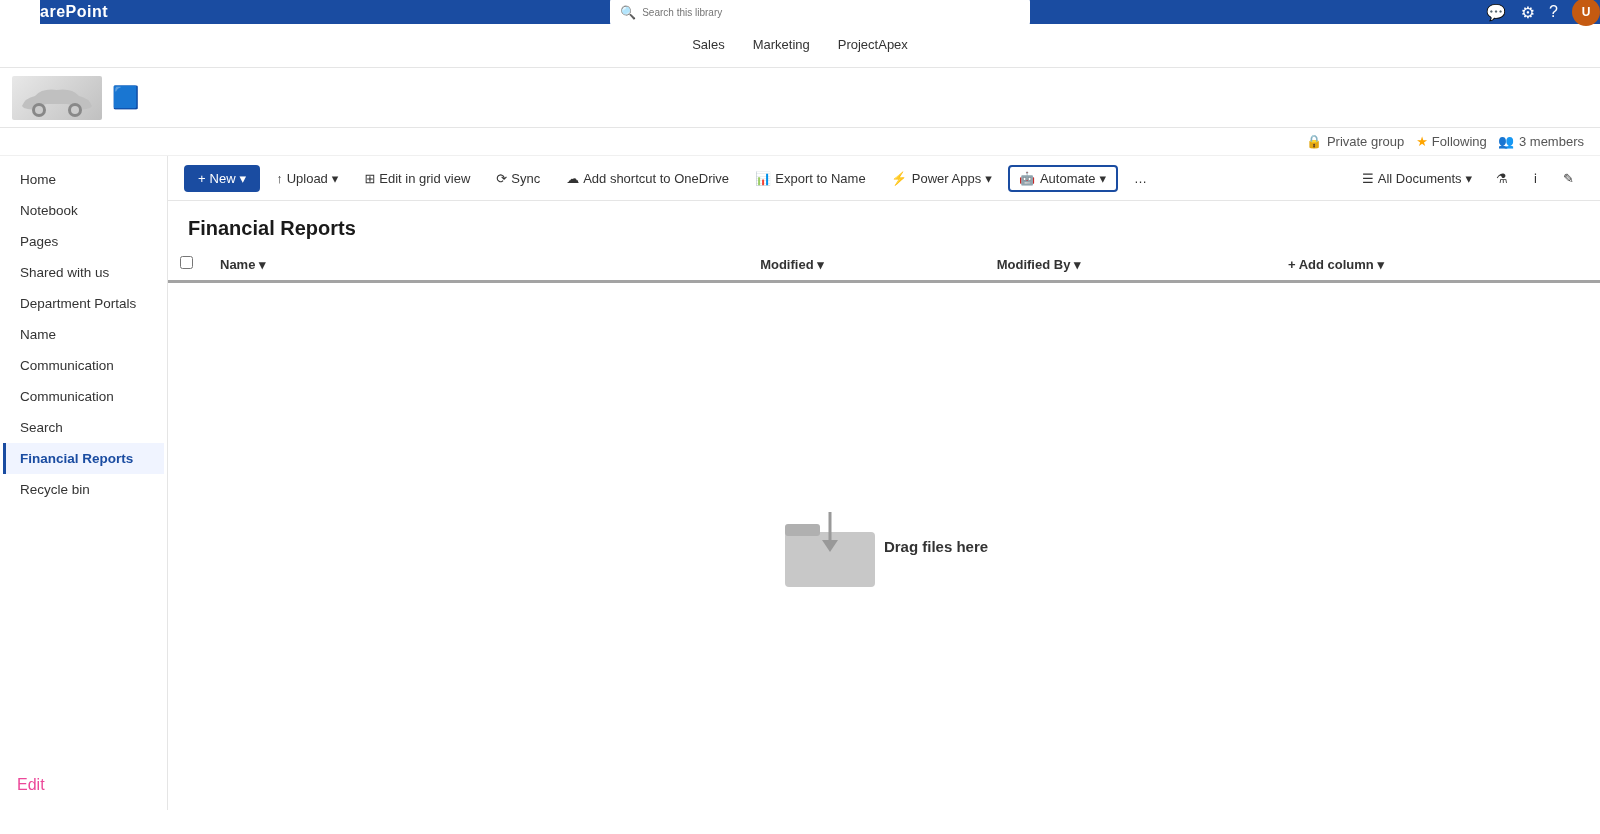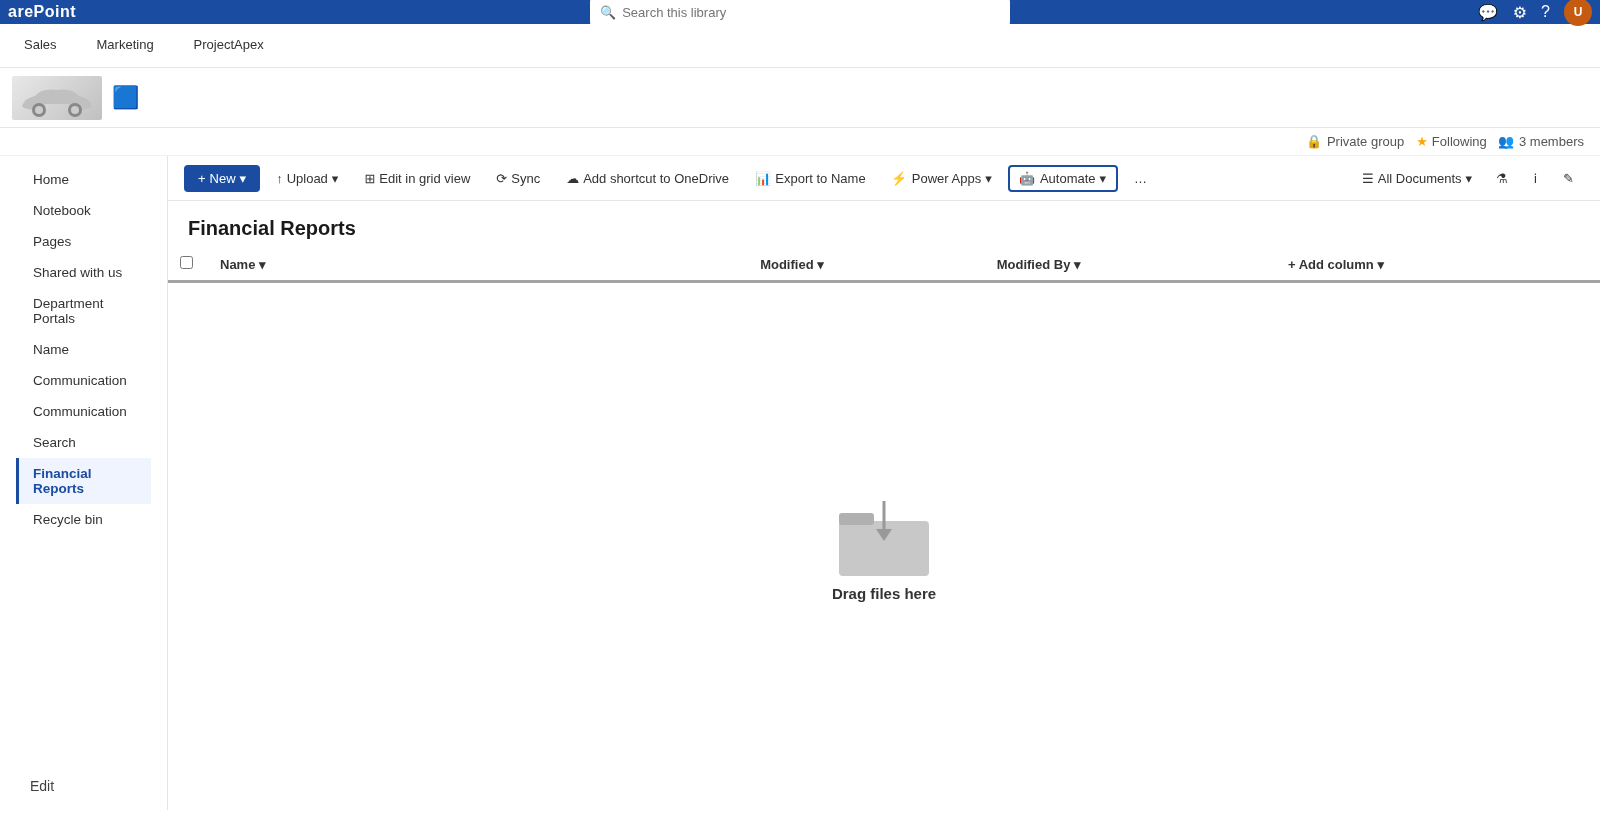--- a/index.html
+++ b/index.html
@@ -4,23 +4,24 @@
   <style>
     * { margin: 0; padding: 0; box-sizing: border-box; }
     body { font-family: 'Segoe UI', sans-serif; font-size: 14px; background: #fff; overflow: hidden; }
 
     
     #top-bar {
       background: #1a4ca1;
       height: 24px;
       display: flex;
       align-items: center;
-      padding: 0 8px;
+      padding: 0 0;
       gap: 10px;
       position: relative;
+      margin-left: 40px;
     }
     #top-bar .app-name {
       color: #fff;
       font-size: 16px;
       font-weight: 600;
       letter-spacing: 0.5px;
     }
     #search-container {
       position: absolute;
       left: 50%;
@@ -34,21 +35,21 @@
       border: none;
       background: #fff;
       display: flex;
       align-items: center;
       padding: 0 10px;
       gap: 6px;
     }
     #search-bar input {
       border: none;
       outline: none;
-      font-size: 13px;
+      font-size: 10px;
       color: #555;
       width: 100%;
       background: transparent;
     }
     .top-icons {
       margin-left: auto;
       display: flex;
       align-items: center;
       gap: 14px;
     }
@@ -72,21 +73,22 @@
     }
 
     
     #nav-tabs {
       background: #fff;
       border-bottom: 1px solid #e5e5e5;
       display: flex;
       align-items: center;
       padding: 0 12px;
       height: 44px;
-      gap: 16px;
+      gap: 4px;
+      justify-content: center;
     }
     .nav-tab {
       padding: 4px 12px;
       font-size: 13px;
       color: #333;
       cursor: pointer;
       border-bottom: 2px solid transparent;
     }
 
     
@@ -139,39 +141,39 @@
     }
 
     
     #sidebar {
       width: 168px;
       min-width: 168px;
       background: #fff;
       border-right: 1px solid #e5e5e5;
       display: flex;
       flex-direction: column;
-      padding: 8px 16px;
+      padding: 8px 3px;
       overflow-y: auto;
     }
     .sidebar-item {
       padding: 8px 14px;
       font-size: 13.5px;
       color: #333;
       cursor: pointer;
       border-left: 3px solid transparent;
     }
     .sidebar-item.active {
       color: #1a4ca1;
       font-weight: 600;
       border-left: 3px solid #1a4ca1;
       background: #f0f4ff;
     }
     .sidebar-edit-link {
-      font-size: 14px;
-      color: #404040;
+      font-size: 16px;
+      color: #ec4899;
       cursor: pointer;
     }
     .sidebar-classic-link {
       font-size: 12px;
       color: #0078d4;
       cursor: pointer;
       padding: 4px 14px;
     }
 
     
@@ -269,21 +271,21 @@
       padding: 8px 12px;
       cursor: pointer;
     }
     .col-checkbox { width: 40px; }
     .col-name { min-width: 200px; }
 
     
     #drop-zone {
       flex: 1;
       display: flex;
-      flex-direction: column;
+      flex-direction: row;
       align-items: center;
       justify-content: center;
       padding: 40px;
       gap: 4px;
       text-align: center;
     }
     .folder-icon-wrap {
       position: relative;
       width: 100px;
       height: 90px;

